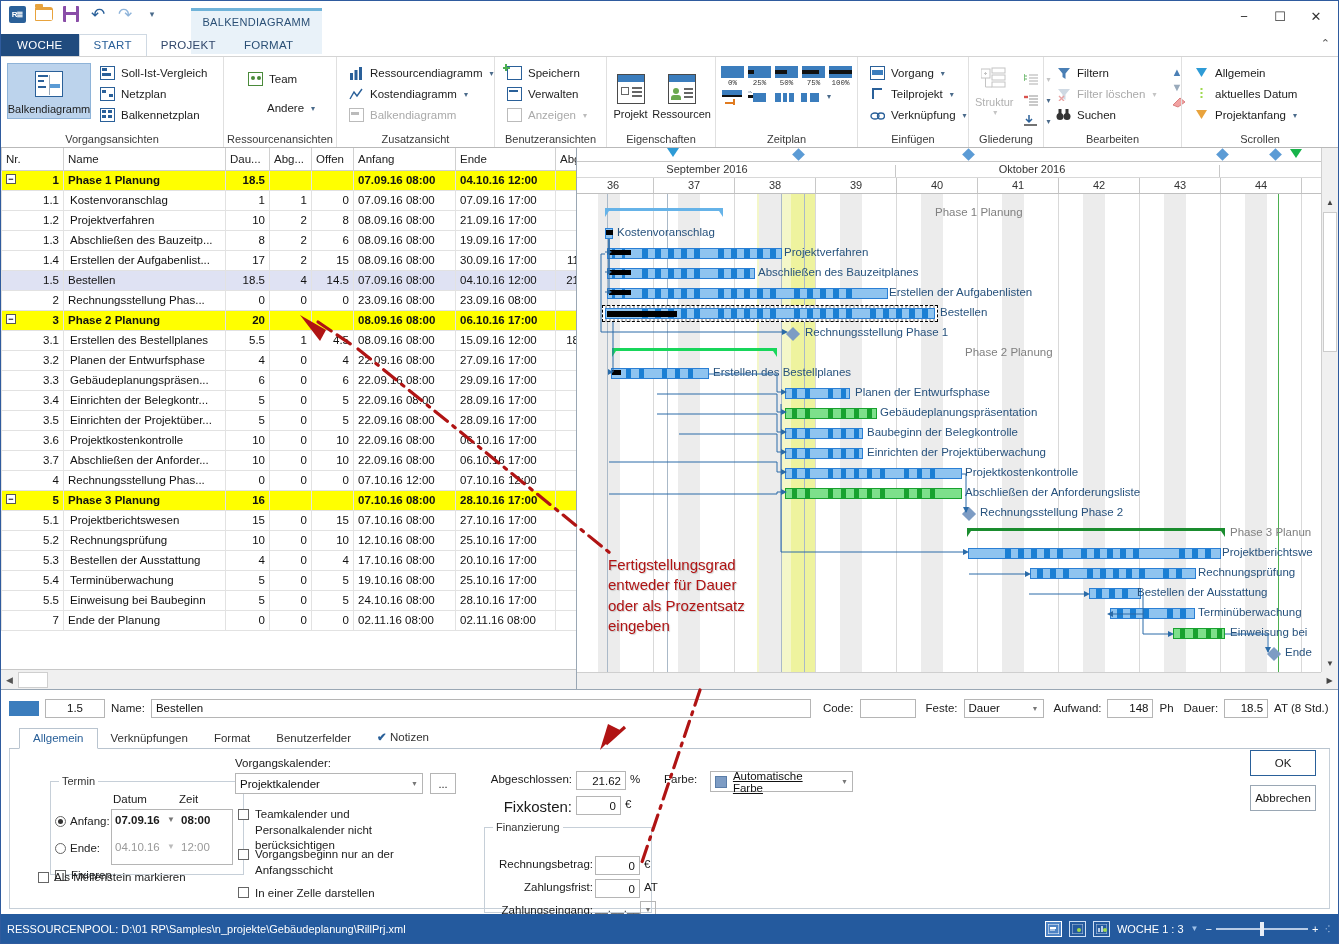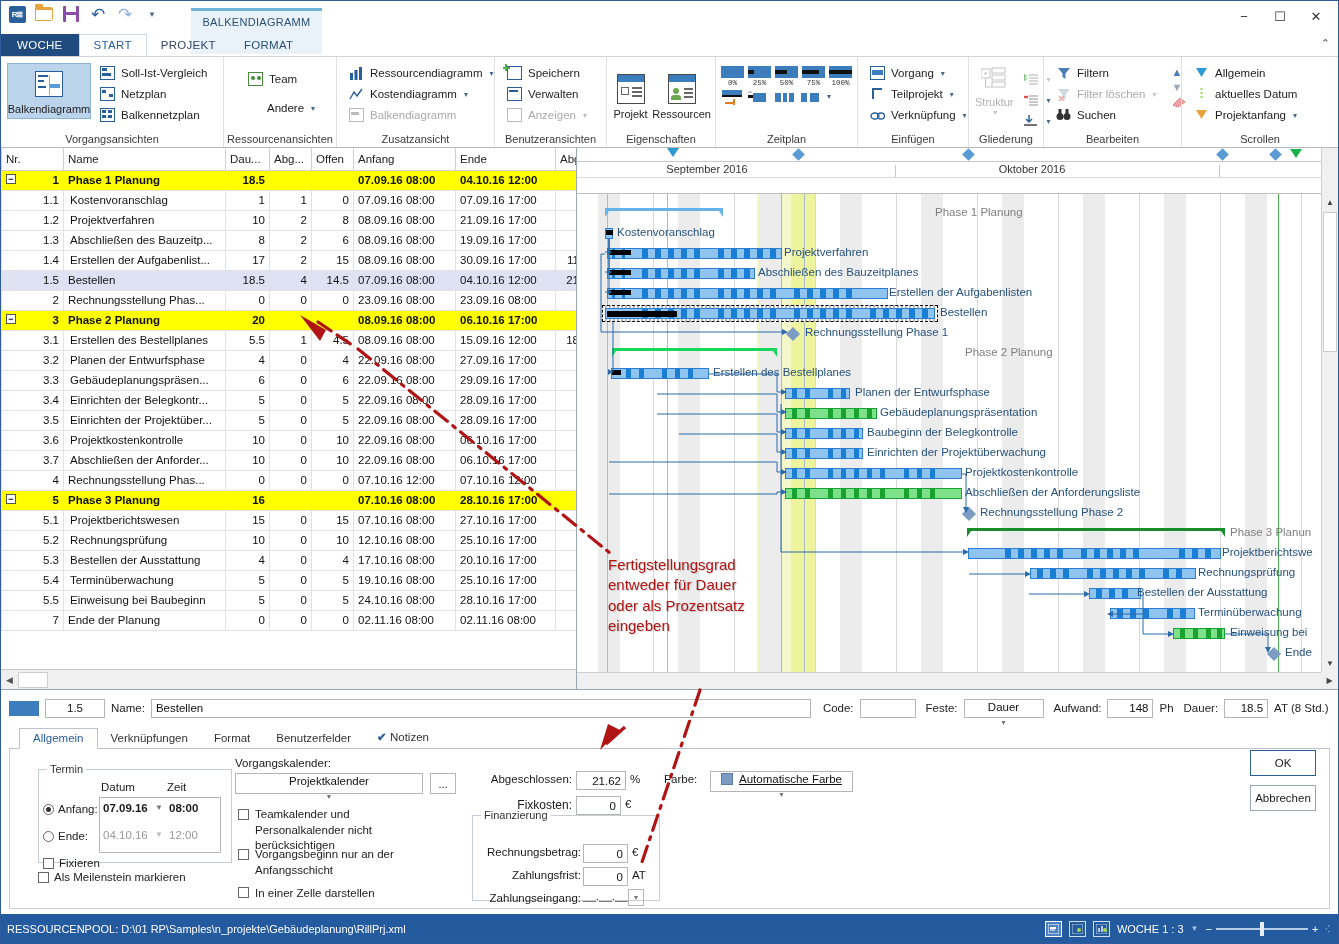--- a/index.html
+++ b/index.html
@@ -156,29 +156,29 @@
 
   
   .formpane { flex:0 0 225px; height:225px; border-top:1px solid #9aa7b4; background:#fff; position:relative; padding:6px 8px 0;}
   .frow1 { display:flex; align-items:center; gap:6px; height:24px; }
   .swatch { width:30px; height:15px; background:#3b7dbd; }
   .tin { border:1px solid #b5b5b5; height:19px; font-size:11.5px; padding:1px 4px; background:#fff; color:#111;
          display:flex; align-items:center; }
   .tin.r { justify-content:flex-end; }
   .lbl { font-size:11.5px; color:#222; }
   .sel2 { border:1px solid #b5b5b5; height:19px; font-size:11.5px; padding:1px 4px; background:#fff; display:flex;
-          align-items:center; justify-content:space-between; gap:6px; color:#111;flex-direction:column;}
+          align-items:center; justify-content:space-between; gap:6px; color:#111;}
   .caret { font-size:7px; color:#777; }
 
   .tabs2 { display:flex; align-items:flex-end; height:23px; margin-top:6px; border-bottom:1px solid #b9c4cf; padding-left:10px;}
   .tab2 { padding:3px 13px 4px; font-size:11.5px; color:#333; cursor:pointer; }
   .tab2.active { border:1px solid #b9c4cf; border-bottom:1px solid #fff; background:#fff; color:#2a6099; position:relative; top:1px;}
   .panelbox { border:1px solid #c6cfd8; border-top:none; height:160px; position:relative; padding:8px 10px;}
 
-  fieldset.fs { border:1px solid #c6cfd8; margin:4px; padding:4px 8px 6px; position:absolute; }
+  fieldset.fs { border:1px solid #c6cfd8; margin:16px; padding:4px 8px 6px; position:absolute; }
   fieldset.fs legend { font-size:11px; color:#333; padding:0 3px; }
   .radio { width:11px; height:11px; border:1px solid #666; border-radius:50%; display:inline-block; position:relative; vertical-align:-1px;}
   .radio.on:after{content:"";position:absolute;left:2px;top:2px;width:5px;height:5px;border-radius:50%;background:#333;}
   .cbx { width:11px; height:11px; border:1px solid #666; display:inline-block; background:#fff; vertical-align:-1px;}
   .formlbl { font-size:11.5px; color:#222; }
 
   .okbtn { position:absolute; border:1px solid #2a6099; background:#fff; width:66px; height:26px; display:flex;
            align-items:center; justify-content:center; font-size:11.5px; cursor:pointer; }
   .cancelbtn { position:absolute; border:1px solid #9aa7b4; background:#fff; width:66px; height:26px; display:flex;
            align-items:center; justify-content:center; font-size:11.5px; cursor:pointer; }
@@ -929,20 +929,40 @@
             </div>
           <div class="marker" style="left:713px;top:1px">
               <div class="tri-down green"></div>
             </div>
         </div>
         <div class="monrow">
           <div class="mlabel" style="left:130px">September 2016</div>
           <div class="mlabel" style="left:455px">Oktober 2016</div>
           <div class="vsep" style="left:318px;top:3px;bottom:0"></div>
           <div class="vsep" style="left:642px;top:3px;bottom:0"></div>
+        </div>
+        <div class="weekrow">
+          <div class="wlabel" style="left:36px">36</div>
+          <div class="wlabel" style="left:117px">37</div>
+          <div class="wlabel" style="left:198px">38</div>
+          <div class="wlabel" style="left:279px">39</div>
+          <div class="wlabel" style="left:360px">40</div>
+          <div class="wlabel" style="left:441px">41</div>
+          <div class="wlabel" style="left:522px">42</div>
+          <div class="wlabel" style="left:603px">43</div>
+          <div class="wlabel" style="left:684px">44</div>
+          <div class="vsep" style="left:76px"></div>
+            <div class="vsep" style="left:157px"></div>
+          <div class="vsep" style="left:238px"></div>
+            <div class="vsep" style="left:319px"></div>
+          <div class="vsep" style="left:400px"></div>
+            <div class="vsep" style="left:481px"></div>
+          <div class="vsep" style="left:562px"></div>
+            <div class="vsep" style="left:643px"></div>
+          <div class="vsep" style="left:724px"></div>
         </div>
         <div class="gh-right"></div>
       </div>
 
       <div class="gbody" id="gbody">
 
         <div class="band gray" style="left:21px;width:22px"></div>
         <div class="band gray" style="left:101px;width:22px"></div>
         <div class="band yel" style="left:180px;width:34px"></div>
         <div class="band yel2" style="left:214px;width:24px"></div>
@@ -1347,25 +1367,25 @@
       </div>
       <div style="position:absolute;left:228px;top:138px;display:flex;gap:6px;">
         <span class="cbx"></span>
         <span class="formlbl">In einer Zelle darstellen</span>
       </div>
 
       <div style="position:absolute;left:458px;top:24px;font-size:11.5px;text-align:right;width:104px">Abgeschlossen:</div>
       <div class="tin r" style="position:absolute;left:566px;top:22px;width:50px">21.62</div>
       <div style="position:absolute;left:620px;top:24px;font-size:11.5px">%</div>
 
-      <div style="position:absolute;left:458px;top:49px;font-size:12px;text-align:right;width:104px">Fixkosten:</div>
+      <div style="position:absolute;left:458px;top:49px;font-size:15px;text-align:right;width:104px">Fixkosten:</div>
       <div class="tin r" style="position:absolute;left:566px;top:47px;width:45px">0</div>
       <div style="position:absolute;left:615px;top:49px;font-size:11.5px">€</div>
 
-      <fieldset class="fs" style="left:458px;top:56px;width:188px;height:92px">
+      <fieldset class="fs" style="left:458px;top:56px;width:168px;height:92px">
         <legend>Finanzierung</legend>
         <div style="position:absolute;left:2px;top:25px;width:106px;text-align:right;font-size:11.5px">Rechnungsbetrag:</div>
         <div class="tin r" style="position:absolute;left:110px;top:23px;width:45px">0</div>
         <div style="position:absolute;left:159px;top:25px;font-size:11.5px">€</div>
 
         <div style="position:absolute;left:2px;top:48px;width:106px;text-align:right;font-size:11.5px">Zahlungsfrist:</div>
         <div class="tin r" style="position:absolute;left:110px;top:46px;width:45px">0</div>
         <div style="position:absolute;left:159px;top:48px;font-size:11.5px">AT</div>
 
         <div style="position:absolute;left:-6px;top:71px;width:114px;text-align:right;font-size:11.5px">Zahlungseingang:</div>

